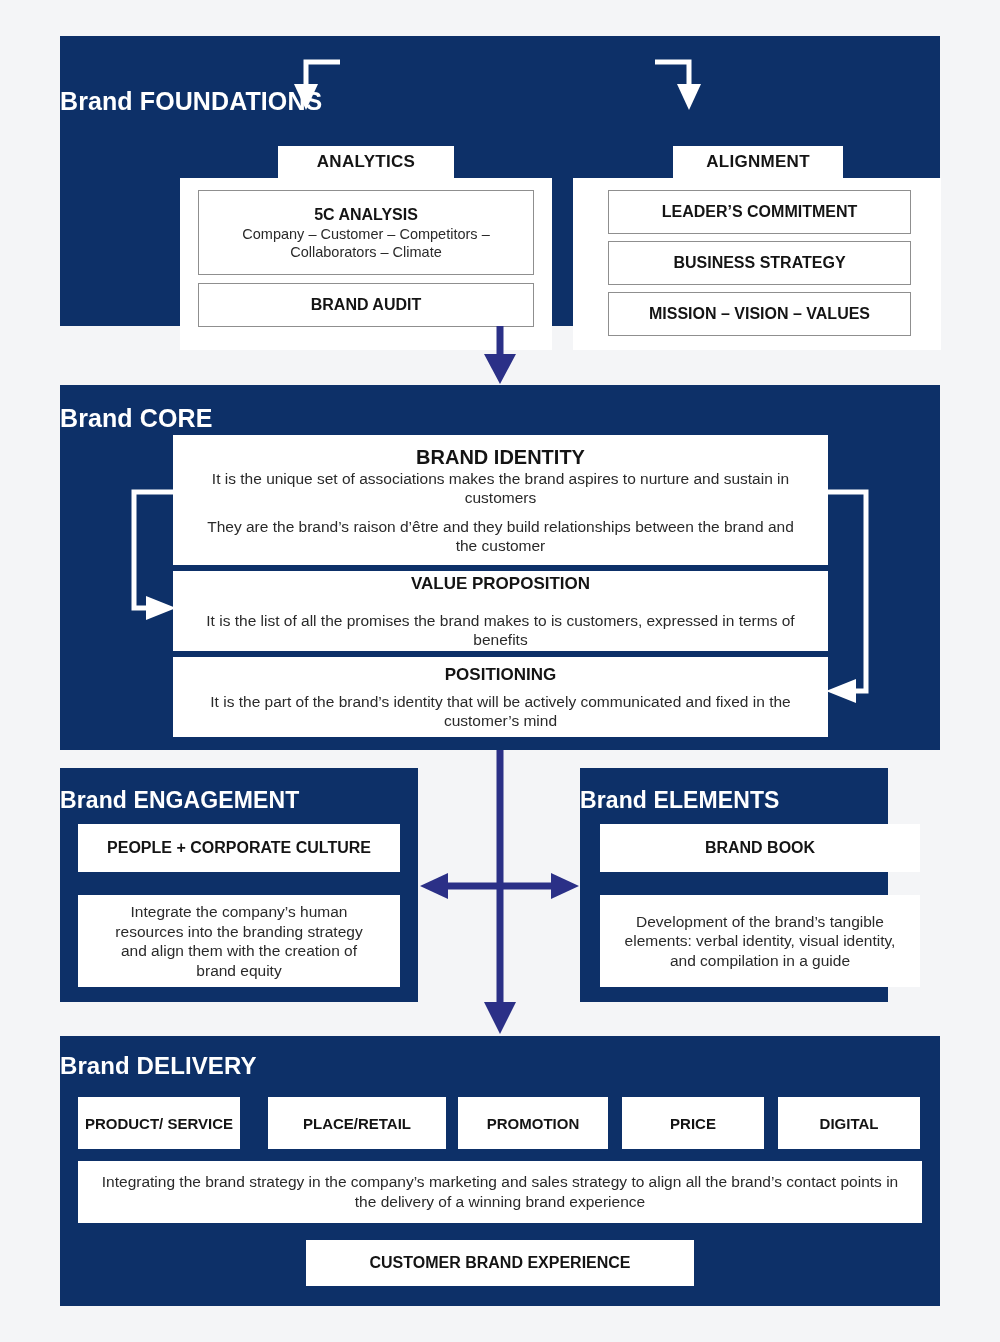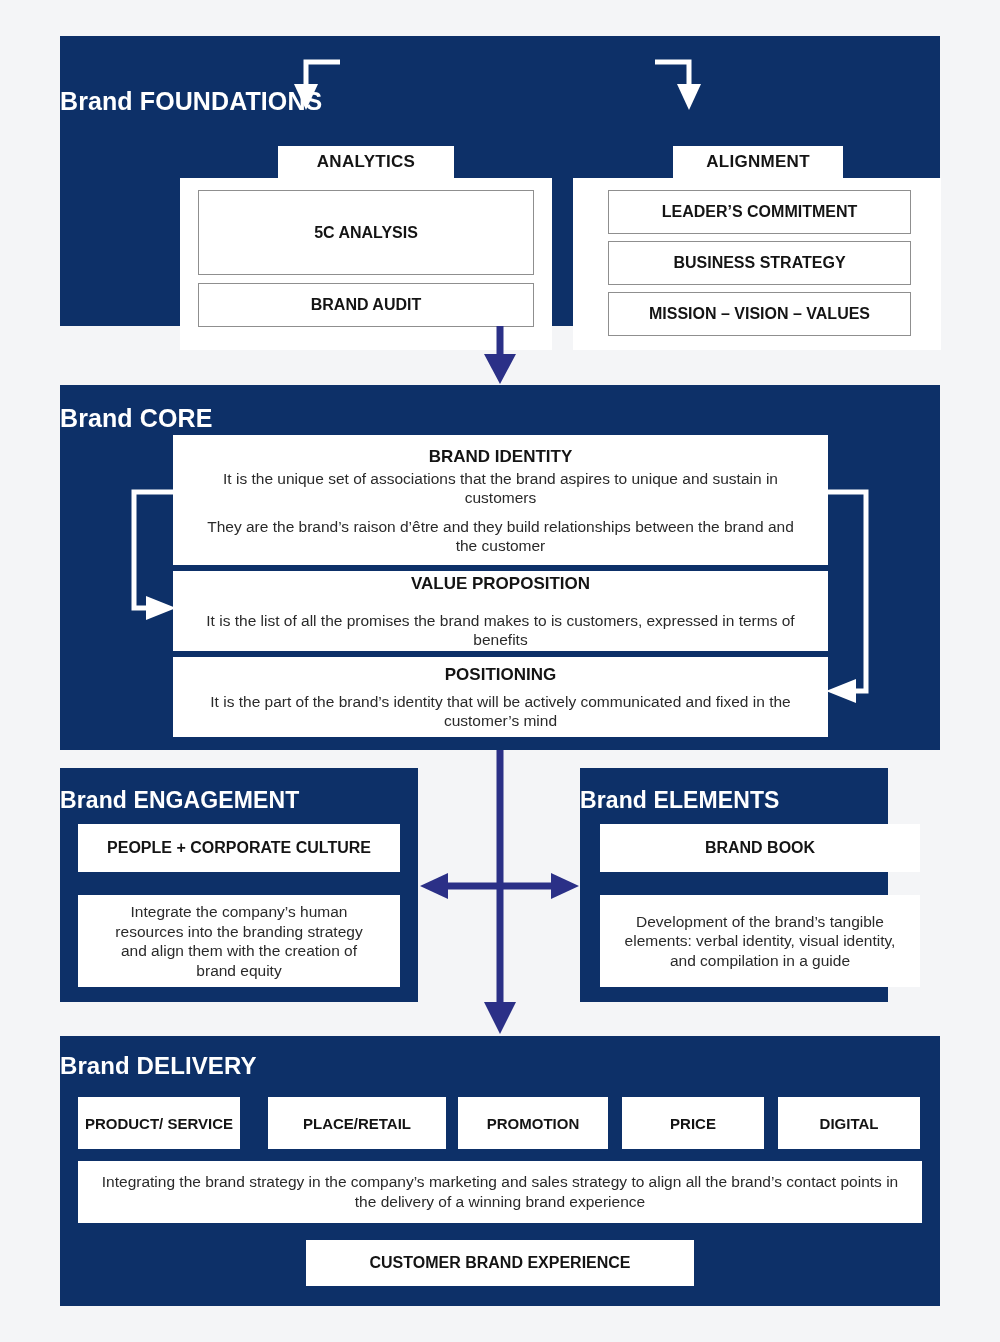--- a/index.html
+++ b/index.html
@@ -133,20 +133,21 @@
 <div id="canvas">
 
   <div class="panel" id="foundations">
     <div class="panel-title" id="foundations-title">Brand FOUNDATIONS</div>
 
     <div class="tab" id="tab-analytics">ANALYTICS</div>
 
     <div class="subpanel" id="panel-analytics">
       <div class="wcard bordered" style="left:18px; top:12px; width:336px; height:85px; padding:7px 10px;">
         <div class="hd" style="font-size:16px; line-height:20px;">5C ANALYSIS</div>
+        <div class="bd" style="font-size:14.5px; line-height:18px; max-width:305px;">Company – Customer – Competitors – Collaborators – Climate</div>
       </div>
 
       <div class="wcard bordered" style="left:18px; top:105px; width:336px; height:44px;">
         <div class="hd" style="font-size:16px; line-height:20px;">BRAND AUDIT</div>
       </div>
     </div>
 
     <div class="tab" id="tab-alignment">ALIGNMENT</div>
 
     <div class="subpanel" id="panel-alignment">
@@ -159,22 +160,22 @@
       <div class="wcard bordered" style="left:35px; top:114px; width:303px; height:44px;">
         <div class="hd" style="font-size:16px; line-height:20px;">MISSION – VISION – VALUES</div>
       </div>
     </div>
   </div>
 
   <div class="panel" id="core">
     <div class="panel-title" id="core-title">Brand CORE</div>
 
     <div class="wcard" style="left:113px; top:50px; width:655px; height:130px; padding:4px 26px;">
-      <div class="hd" style="font-size:17px; line-height:22px; margin-bottom:1px;">BRAND IDENTITY</div>
-      <div class="bd" style="font-size:15.5px; line-height:19px; margin-bottom:10px;">It is the unique set of associations that the brand aspires to unique and sustain in customers</div>
+      <div class="hd" style="font-size:20px; line-height:22px; margin-bottom:1px;">BRAND IDENTITY</div>
+      <div class="bd" style="font-size:15.5px; line-height:19px; margin-bottom:10px;">It is the unique set of associations makes the brand aspires to nurture and sustain in customers</div>
       <div class="bd" style="font-size:15.5px; line-height:19px;">They are the brand’s raison d’être and they build relationships between the brand and the customer</div>
     </div>
 
     <div class="wcard" style="left:113px; top:186px; width:655px; height:80px; padding:4px 16px;">
       <div class="hd" style="font-size:17px; line-height:22px; margin-bottom:16px;">VALUE PROPOSITION</div>
       <div class="bd" style="font-size:15.5px; line-height:19px;">It is the list of all the promises the brand makes to is customers, expressed in terms of benefits</div>
     </div>
 
     <div class="wcard" style="left:113px; top:272px; width:655px; height:80px; padding:4px 16px;">
       <div class="hd" style="font-size:17px; line-height:22px; margin-bottom:6px;">POSITIONING</div>

